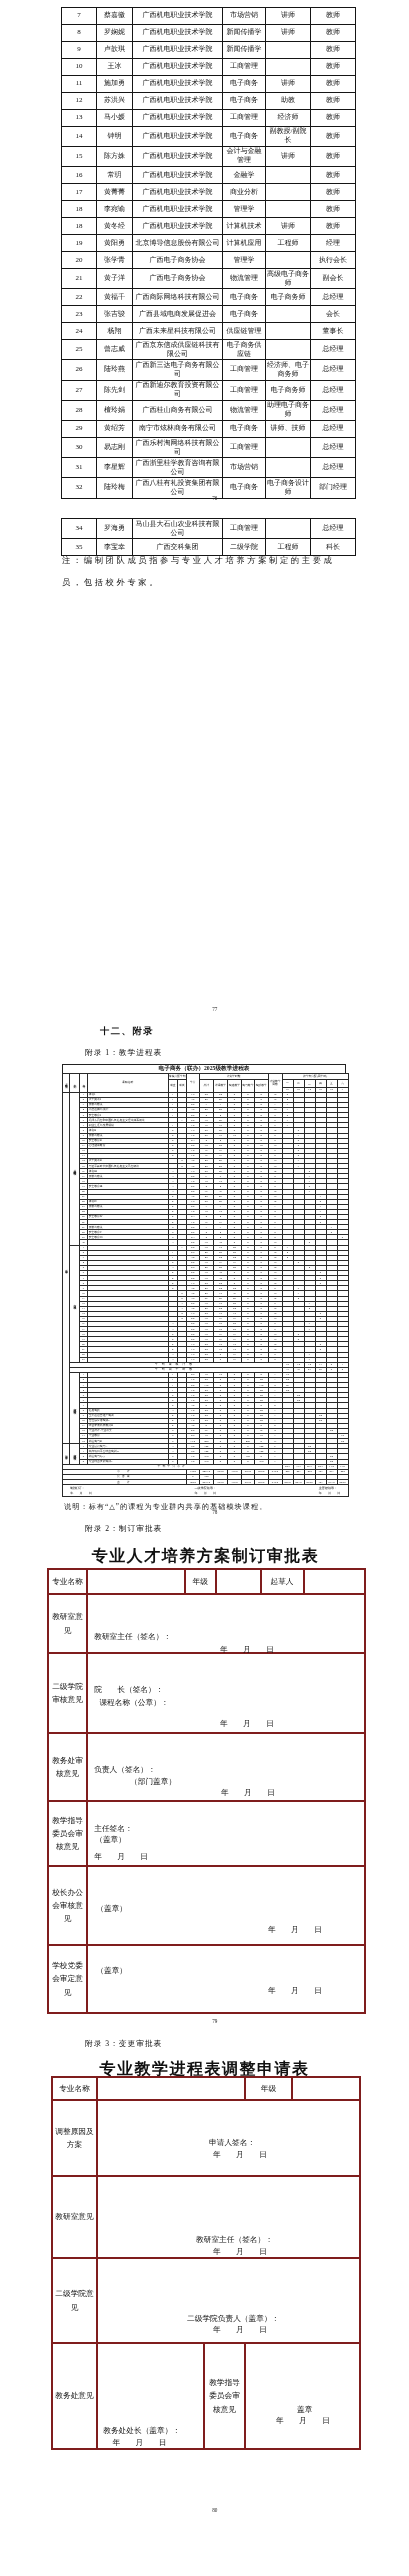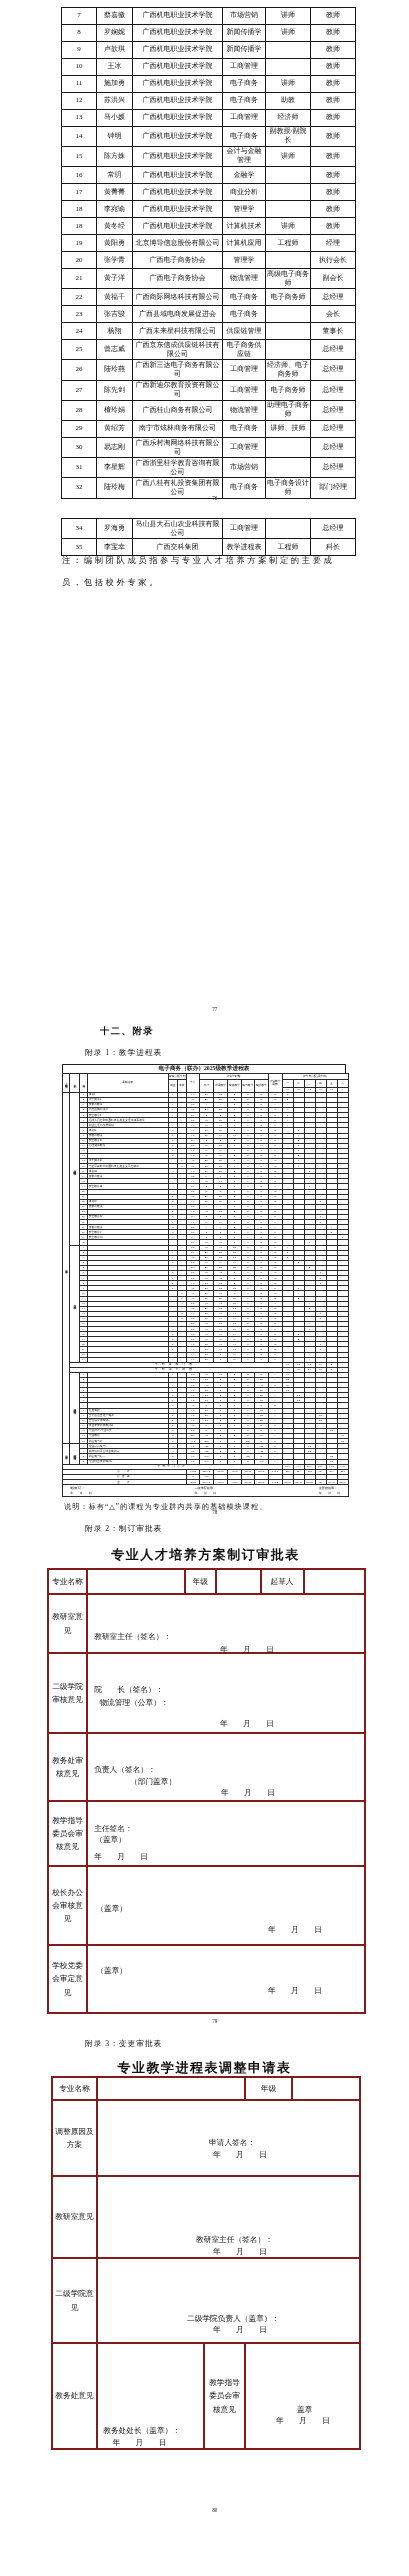--- a/index.html
+++ b/index.html
@@ -26,21 +26,21 @@
   .sched thead th{font-weight:normal;}
   .sched tbody td{height:4.1px;}
   .sched td.name{text-align:left;padding-left:1px;white-space:nowrap;}
   .vert{writing-mode:vertical-rl;text-orientation:upright;letter-spacing:0.5px;margin:0 auto;}
   .speclabel{letter-spacing:4.1px;}
   .sumlabel{letter-spacing:2.1px;}
   .sigrow{display:flex;justify-content:space-between;padding:0.5px 7.2px;font-size:3.1px;text-align:left;}
   .sigrow .sg{line-height:1.6;}
   .sched-note{margin-top:5.2px;font-size:7.2px;letter-spacing:1px;padding-left:2.1px;}
   
-  .ftitle{font-size:13px;font-weight:bold;letter-spacing:1.5px;text-align:center;}
+  .ftitle{font-size:16px;font-weight:bold;letter-spacing:1.5px;text-align:center;}
   .form{table-layout:fixed;font-size:7.7px;}
   .form td{border:2px solid #7f1d1d;padding:0;}
   .form td.flabel{text-align:center;vertical-align:middle;line-height:1.7;padding:1px;word-break:break-all;}
   .form td.fcell{position:relative;}
   .pin{position:absolute;white-space:nowrap;}
   .fnote{line-height:18.6px;padding-left:22px;letter-spacing:1.5px;}
 </style>
 </head>
 <body>
 
@@ -295,21 +295,21 @@
             <td>罗海勇</td>
             <td>马山县大石山农业科技有限公司</td>
             <td>工商管理</td>
             <td></td>
             <td>总经理</td>
           </tr>
           <tr>
             <td>35</td>
             <td>李宝幸</td>
             <td>广西交科集团</td>
-            <td>教学进程表</td>
+            <td>二级学院</td>
             <td>工程师</td>
             <td>科长</td>
           </tr>
         </tbody>
     </table>
   </div>
 
   <div class="abs note1" style="left:62px;top:550px;width:292px">注：编制团队成员指参与专业人才培养方案制定的主要成员，包括校外专家。</div>
 
   <div class="pagenum" style="top:1006px">77</div>
@@ -1859,21 +1859,21 @@
         <td class="flabel">教研室意见</td>
         <td class="fcell" colspan="5">
           <span class="pin" style="left:6.2px;top:37px">教研室主任（签名）：</span>
           <span class="pin" style="left:132px;top:50px">年　　月　　日</span>
         </td>
       </tr>
       <tr style="height:80px">
         <td class="flabel">二级学院审核意见</td>
         <td class="fcell" colspan="5">
           <span class="pin" style="left:6.2px;top:31px">院　　长（签名）：</span>
-          <span class="pin" style="left:11.4px;top:44px">物流管理（公章）：</span>
+          <span class="pin" style="left:11.4px;top:44px">课程名称（公章）：</span>
           <span class="pin" style="left:132px;top:65px">年　　月　　日</span>
         </td>
       </tr>
       <tr style="height:68px">
         <td class="flabel">教务处审核意见</td>
         <td class="fcell" colspan="5">
           <span class="pin" style="left:6.2px;top:31px">负责人（签名）：</span>
           <span class="pin" style="left:42px;top:43px">（部门盖章）</span>
           <span class="pin" style="left:133px;top:54px">年　　月　　日</span>
         </td>

